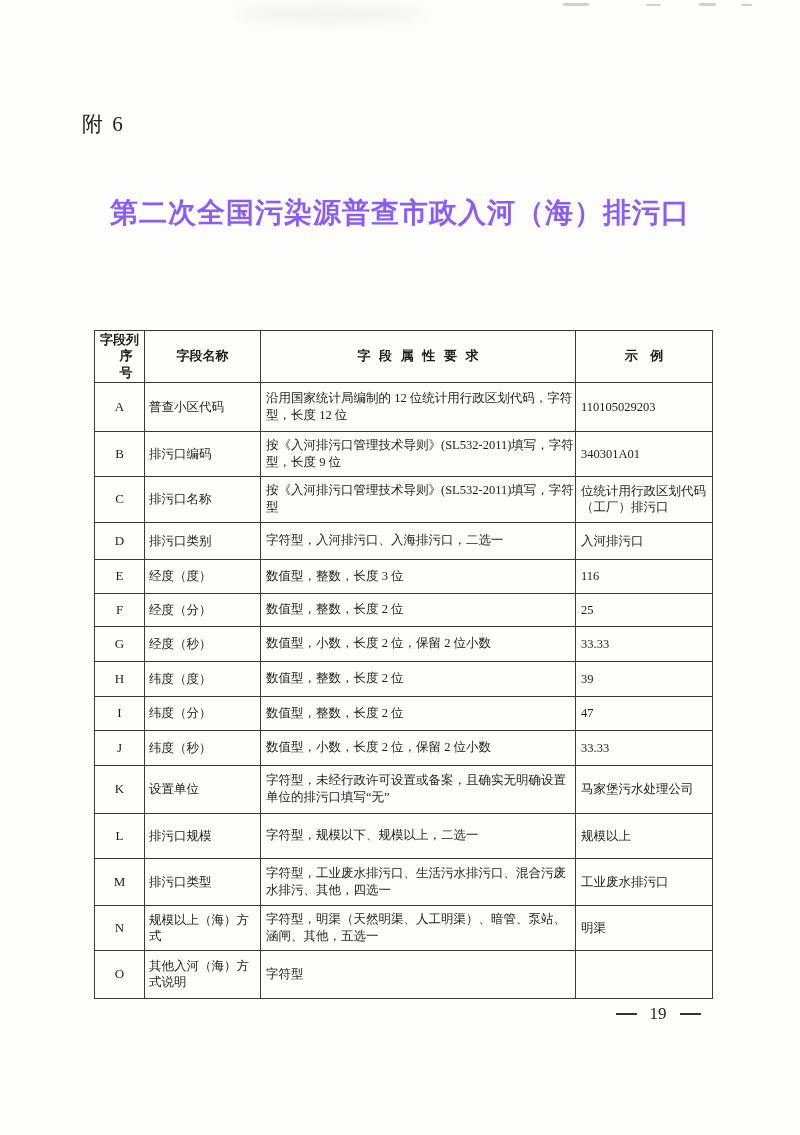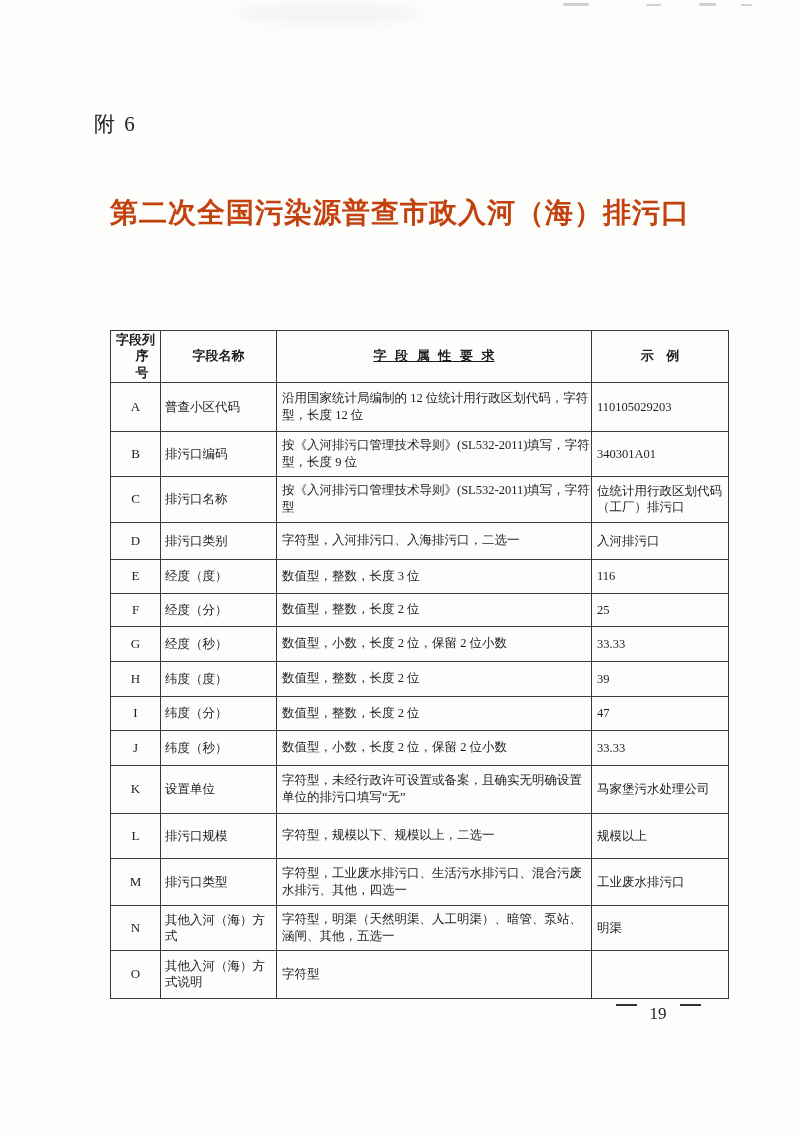--- a/index.html
+++ b/index.html
@@ -30,49 +30,49 @@
     top: 4px;
     width: 190px;
     height: 20px;
     background: #d8d8d4;
     opacity: 0.25;
     filter: blur(6px);
     border-radius: 50%;
   }
   .attachment-label {
     position: absolute;
-    left: 94px;
+    left: 82px;
     top: 110px;
     font-size: 21px;
     letter-spacing: 2px;
     color: #222;
   }
   .title-block {
     position: absolute;
     left: 0;
     top: 196px;
     width: 100%;
     text-align: center;
     font-weight: 900;
-    color: #c2410c;
+    color: #8b5cf6;
   }
   .title-line1 {
     font-size: 28px;
     letter-spacing: 1px;
     line-height: 1.2;
   }
   .title-line2 {
     margin-top: 14px;
     font-size: 27px;
     word-spacing: 14px;
     letter-spacing: 2px;
   }
   table.fields {
     position: absolute;
-    left: 110px;
+    left: 94px;
     top: 330px;
     width: 618px;
     border-collapse: collapse;
     table-layout: fixed;
     font-size: 12.5px;
     color: #1c1c1c;
   }
   table.fields th, table.fields td {
     border: 1px solid #3a3a3a;
     vertical-align: middle;
@@ -83,21 +83,21 @@
   }
   th.hdr {
     font-family: "Liberation Sans", "DejaVu Sans", sans-serif;
     font-weight: bold;
     font-size: 13px;
     text-align: center;
     line-height: 1.25;
     padding: 1px 2px;
   }
   th.hdr .hdr-line2 { display: block; word-spacing: 6px; margin-left: 13px; }
-  th.hdr-attr { word-spacing: 5px; text-decoration: underline; }
+  th.hdr-attr { word-spacing: 5px; }
   th.hdr-example { word-spacing: 9px; }
   td.cell-id {
     text-align: center;
     font-size: 13px;
     padding: 0;
   }
   td.cell-name {
     padding: 1px 1px 1px 4px;
     line-height: 1.3;
     margin-top: 20px;
@@ -111,20 +111,21 @@
     padding: 1px 1px 1px 5px;
     line-height: 1.3;
   }
   .page-number {
     position: absolute;
     top: 1004px;
     left: 598px;
     width: 120px;
     display: flex;
     justify-content: center;
+    align-items: center;
     gap: 13px;
     font-size: 17px;
     color: #222;
   }
   .page-number .dash {
     display: inline-block;
     width: 21px;
     height: 2px;
     background: #333;
   }
@@ -238,21 +239,21 @@
         <td class="cell-example">规模以上</td>
       </tr>
       <tr style="height:47px">
         <td class="cell-id">M</td>
         <td class="cell-name">排污口类型</td>
         <td class="cell-attr">字符型，工业废水排污口、生活污水排污口、混合污废水排污、其他，四选一</td>
         <td class="cell-example">工业废水排污口</td>
       </tr>
       <tr style="height:45px">
         <td class="cell-id">N</td>
-        <td class="cell-name">其他入河（海）方式</td>
+        <td class="cell-name">规模以上（海）方式</td>
         <td class="cell-attr">字符型，明渠（天然明渠、人工明渠）、暗管、泵站、涵闸、其他，五选一</td>
         <td class="cell-example">明渠</td>
       </tr>
       <tr style="height:48px">
         <td class="cell-id">O</td>
         <td class="cell-name">其他入河（海）方式说明</td>
         <td class="cell-attr">字符型</td>
         <td class="cell-example"></td>
       </tr>
     </tbody>

